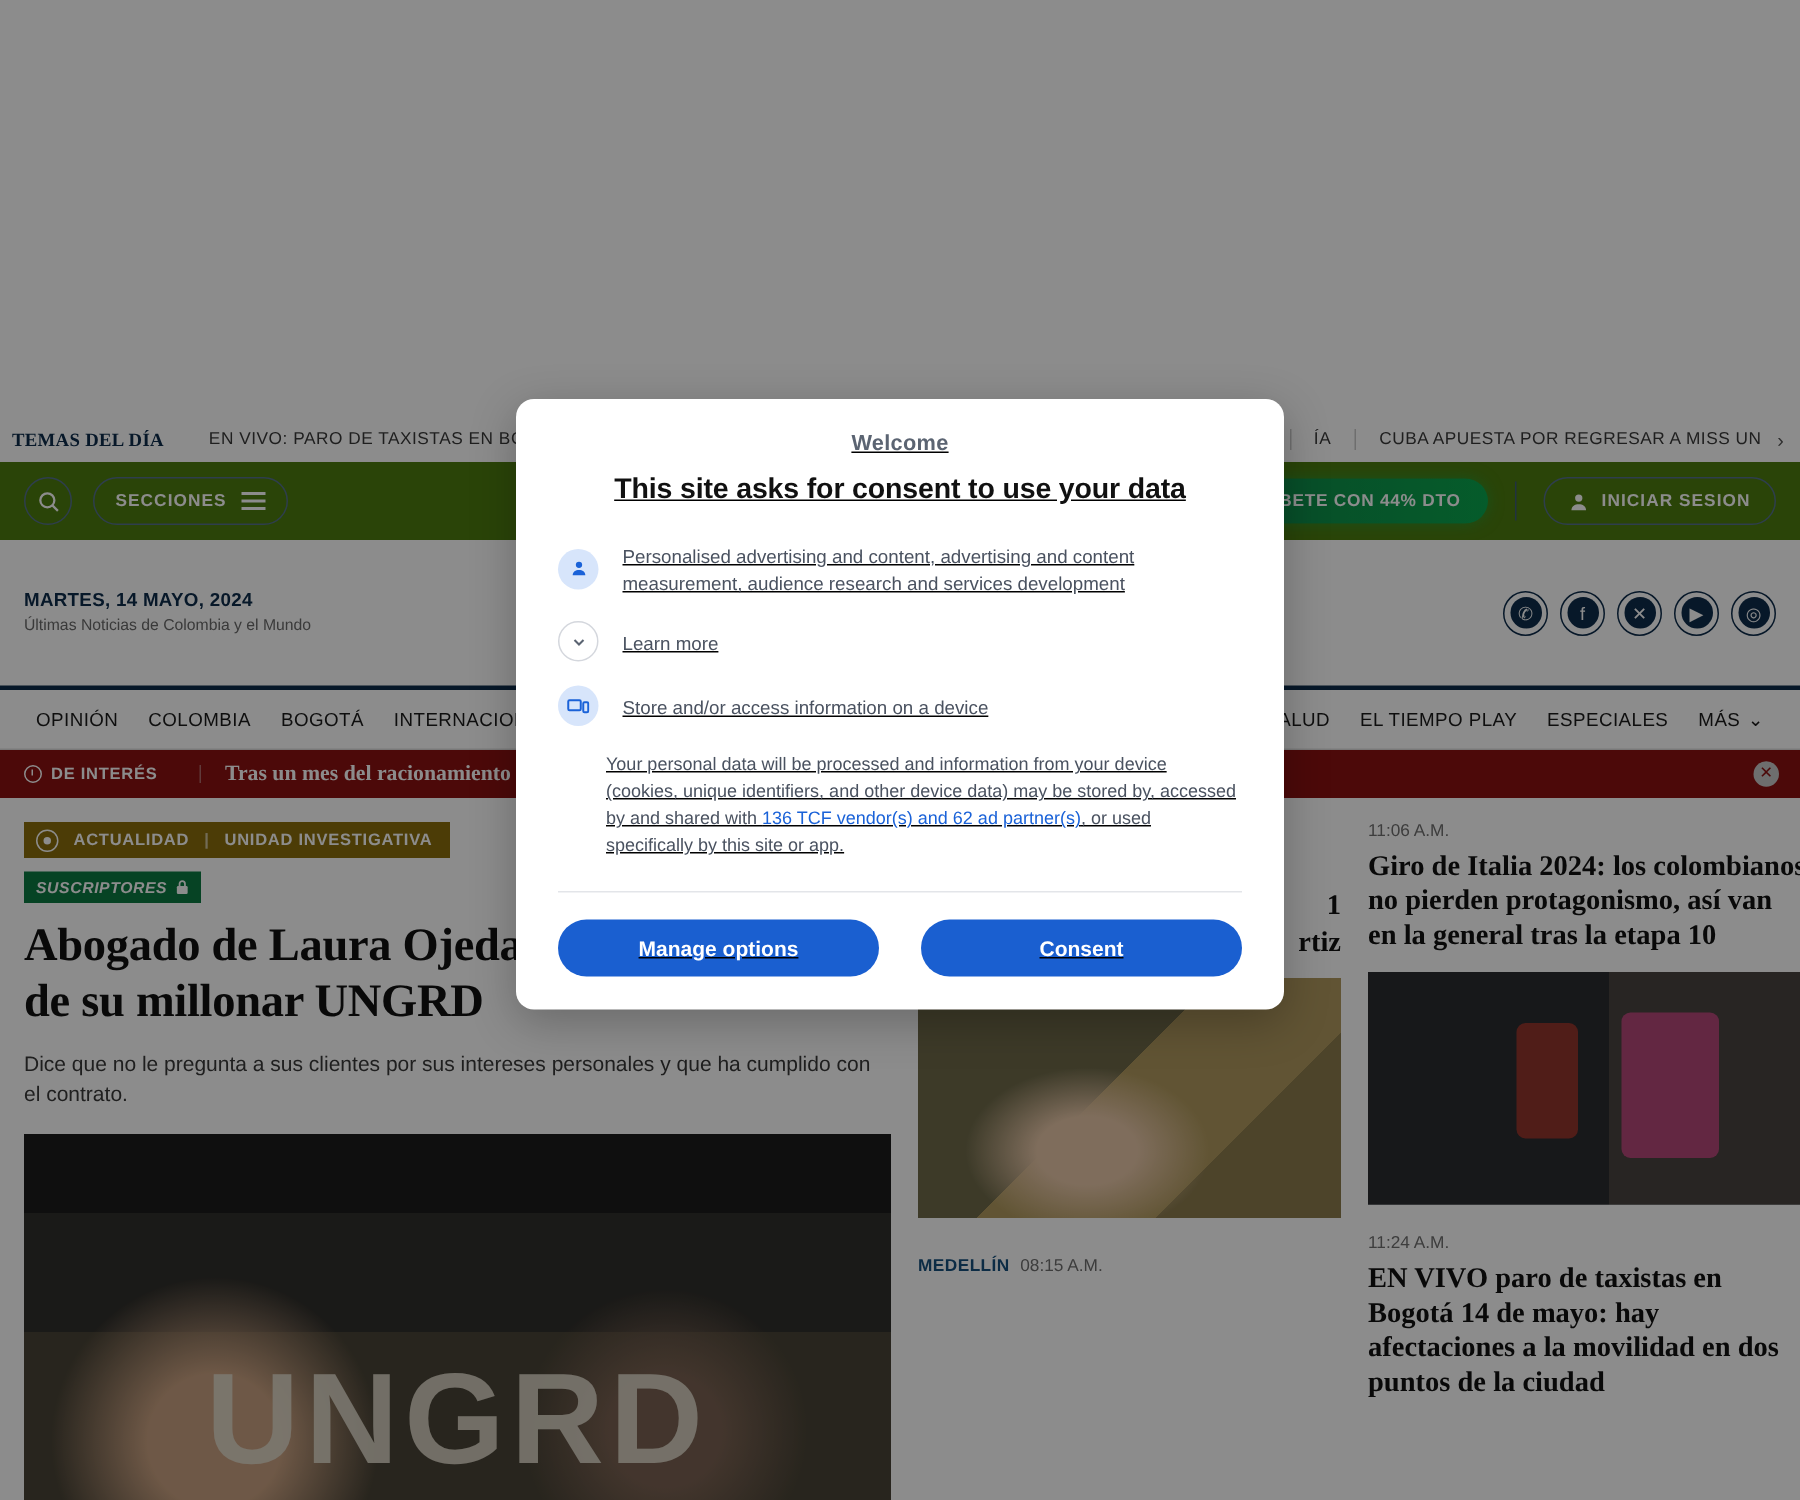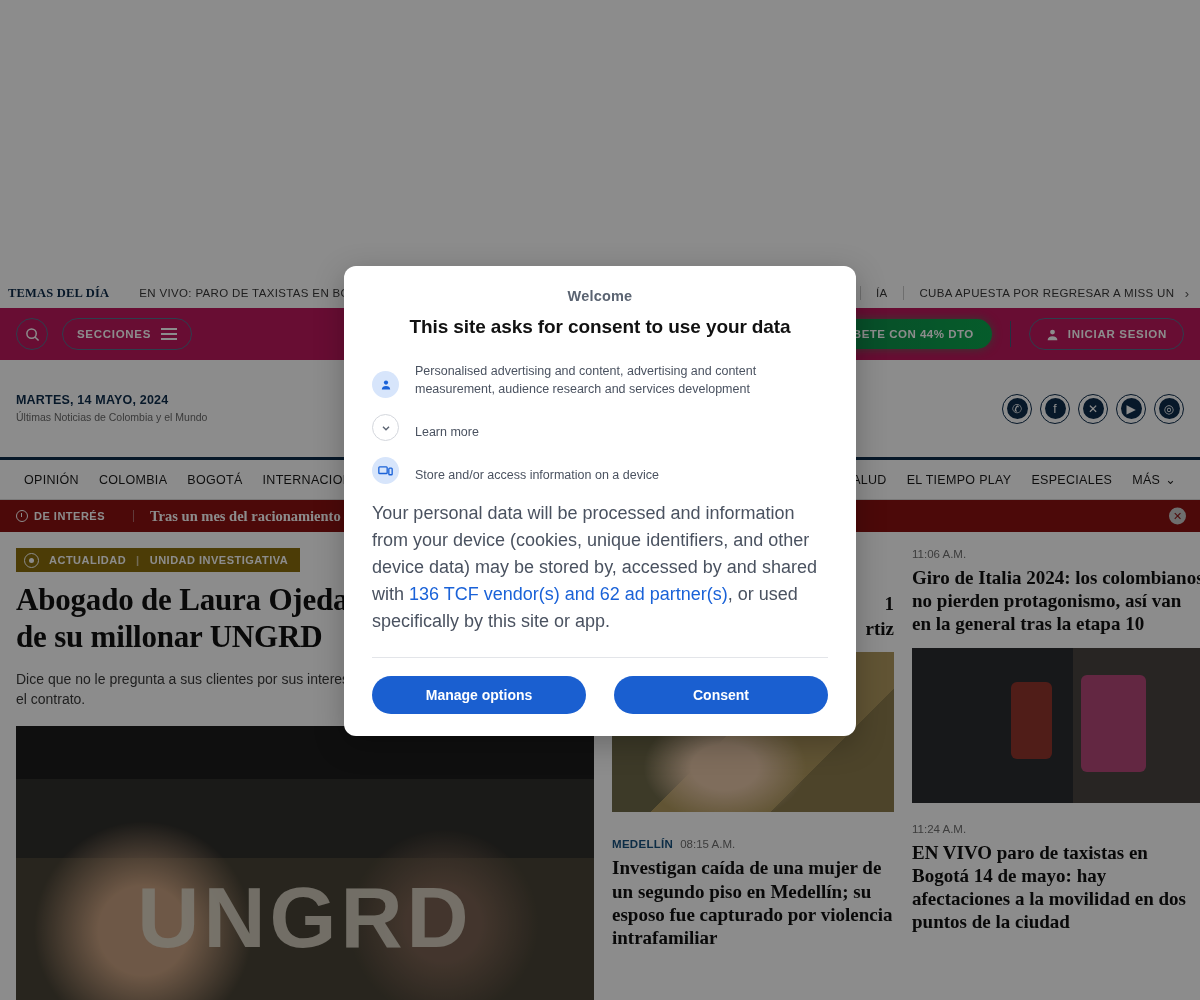--- a/index.html
+++ b/index.html
@@ -67,21 +67,21 @@
     width: 26px; height: 30px;
     display: flex; align-items: center; justify-content: center;
     color: #555; font-size: 13px;
     background: #ffffff;
   }
 
   
   .util-header {
     position: absolute; left: 0; top: 308px;
     width: 1200px; height: 52px;
-    background: #be185d;
+    background: #4d7c0f;
     display: flex; align-items: center;
     padding: 0 16px;
   }
   .round-btn {
     width: 32px; height: 32px;
     border: 1px solid #5d7governance;
     border: 1px solid #54718c;
     border-radius: 50%;
     display: flex; align-items: center; justify-content: center;
     color: #ffffff;
@@ -323,49 +323,50 @@
     background: rgba(0,0,0,.45);
   }
   .consent {
     position: absolute;
     left: 344px; top: 266px;
     width: 512px;
     background: #ffffff;
     border-radius: 12px;
     box-shadow: 0 8px 30px rgba(0,0,0,.25);
     padding: 22px 28px 22px;
+    text-decoration: underline;
   }
   .consent-welcome {
     text-align: center; font-size: 14.5px; font-weight: bold;
     color: #5b6472; letter-spacing: .2px;
   }
   .consent-title {
     text-align: center; font-size: 19px; font-weight: bold;
     color: #111111; margin-top: 12px; letter-spacing: -.1px;
   }
   .purpose-list { margin-top: 22px; }
   .purpose {
-    display: flex; align-items: flex-end; gap: 16px;
+    display: flex; align-items: center; gap: 16px;
     margin-bottom: 16px;
   }
   .purpose-ico {
     flex: 0 0 27px;
     width: 27px; height: 27px; border-radius: 50%;
     background: #d7e5fb;
     display: flex; align-items: center; justify-content: center;
     color: #1a62d8;
   }
   .purpose-ico.hollow {
     background: #ffffff; border: 1px solid #d4d7dd; color: #5b6472;
   }
   .purpose-text {
     font-size: 12.5px; line-height: 1.45; color: #4a5260; padding-top: 2px;
   }
   .consent-para {
-    font-size: 18px; line-height: 1.5; color: #4a5260; margin-top: 14px;
+    font-size: 12px; line-height: 1.5; color: #4a5260; margin-top: 14px; margin-left: 32px;
   }
   .consent-link { color: #1a62d8; }
   .consent-rule {
     height: 1px; background: #e3e5e9; margin: 22px 0 18px;
   }
   .consent-actions { display: flex; gap: 28px; }
   .btn {
     flex: 1;
     height: 38px; border-radius: 19px;
     background: #1a5fd0; color: #ffffff;
@@ -480,36 +481,44 @@
         <div>
           <span class="kicker-bar">
             <span class="target-ico">
                 <i></i>
               </span>
             <span>ACTUALIDAD</span>
             <span class="kicker-sep">|</span>
             <span>UNIDAD INVESTIGATIVA</span>
           </span>
         </div>
+        <div>
+          <span class="subs-badge">
+            <span>SUSCRIPTORES</span>
+            <svg width="9" height="11" viewBox="0 0 10 12" fill="#fff">
+              <rect x="1" y="5" width="8" height="6" rx="1"></rect>
+              <path d="M3 5V3.4a2 2 0 0 1 4 0V5" fill="none" stroke="#fff" stroke-width="1.3"></path>
+            </svg>
+          </span>
+        </div>
         <div class="hero-title">Abogado de Laura Ojeda, pa            Petro, habla de su millonar            UNGRD</div>
         <div class="hero-desc">Dice que no le pregunta a sus clientes por sus intereses personales y que ha cumplido con el contrato.</div>
         <div class="hero-img"></div>
       </div>
 
       <div class="col">
         <div style="height:44px"></div>
         <div class="card-title" style="text-align:right;margin-top:0">1</div>
         <div class="card-title" style="text-align:right;margin-top:2px">rtiz</div>
         <div class="card-img img-woman"></div>
         <div style="height:26px"></div>
         <div class="meta-row">
           <span class="meta-place">MEDELLÍN</span>
           <span class="meta-time">08:15 A.M.</span>
         </div>
-        <div class="card-title">Investigan caída de una mujer de un segundo piso en Medellín; su esposo fue capturado por violencia intrafamiliar</div>
       </div>
 
       <div class="col">
         <div class="meta-row">
           <span class="meta-time">11:06 A.M.</span>
         </div>
         <div class="card-title">Giro de Italia 2024: los colombianos no pierden protagonismo, así van en la general tras la etapa 10</div>
         <div class="card-img img-cycling"></div>
         <div style="height:20px"></div>
         <div class="meta-row">

